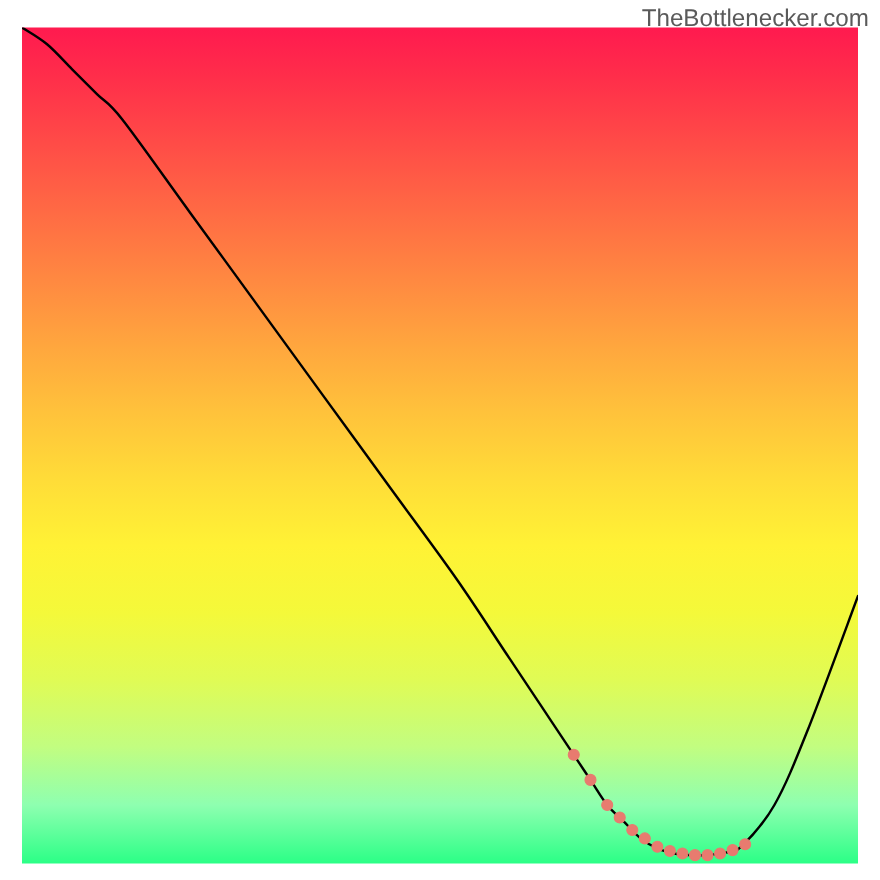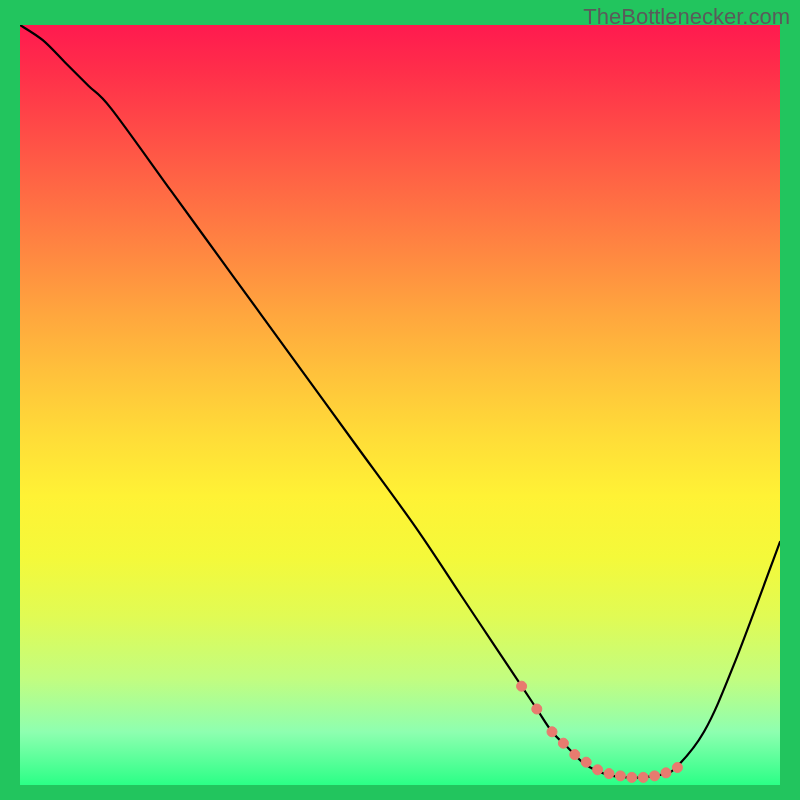--- a/index.html
+++ b/index.html
@@ -1,21 +1,21 @@
 <!DOCTYPE html>
 <html><head>
 <meta charset="utf-8">
 <style>
   * { margin: 0; padding: 0; box-sizing: border-box; }
   html, body { width: 800px; height: 800px; overflow: hidden; background: #000; }
   .frame {
     position: relative;
     width: 800px;
     height: 800px;
-    background: #22c55e;
+    background: #ffffff;
     text-align: right;
   }
   .watermark {
     position: absolute;
     top: 4px;
     right: 10px;
     font-family: Arial, Helvetica, sans-serif;
     font-size: 22px;
     font-weight: 500;
     color: #5a5a5a;

